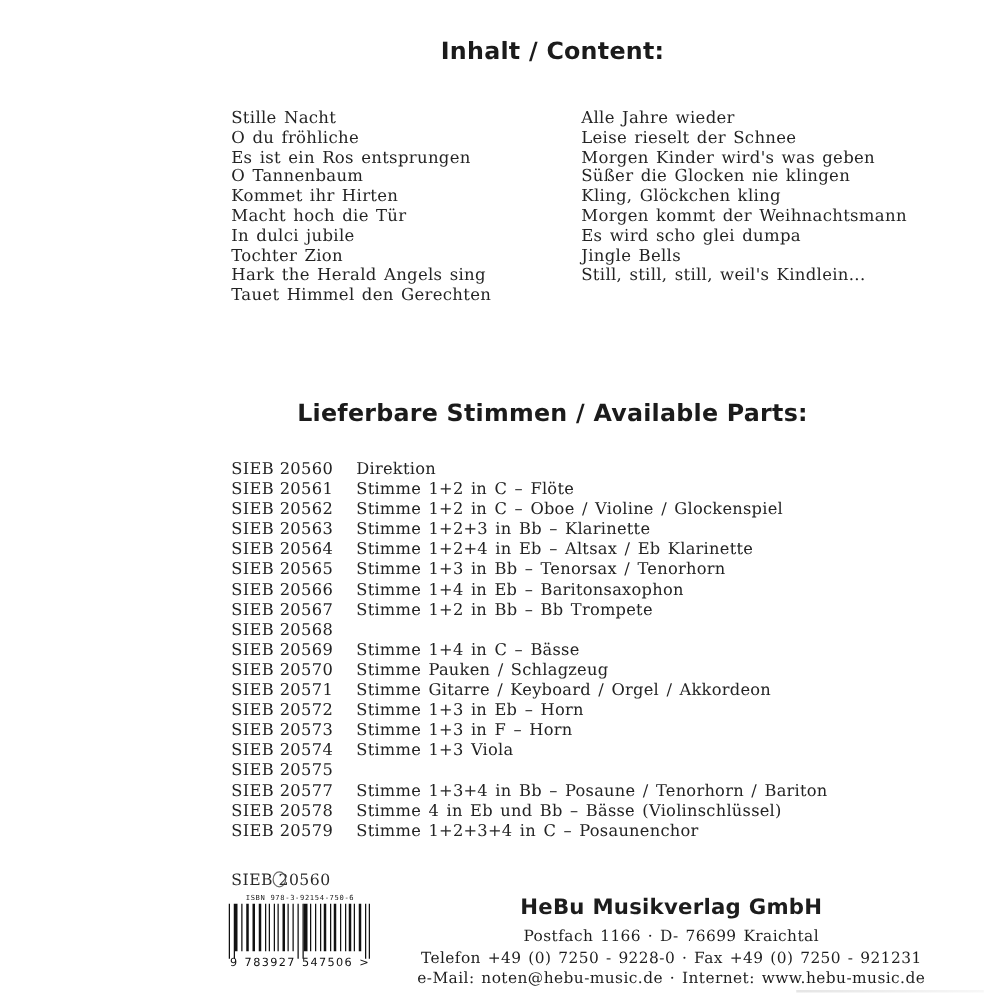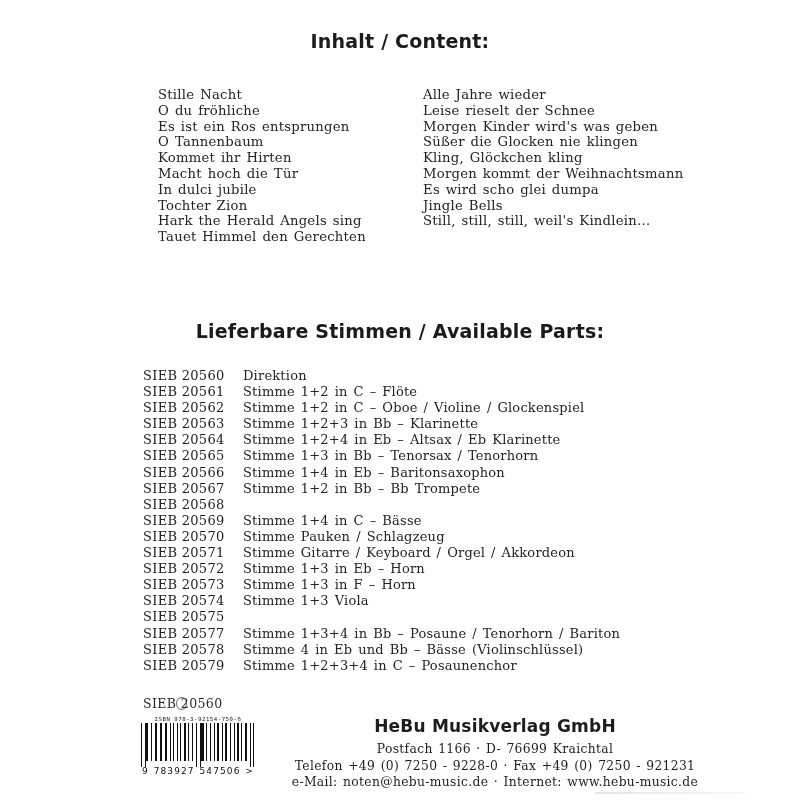--- a/index.html
+++ b/index.html
@@ -13,20 +13,21 @@
     font-family: "DejaVu Serif", "Liberation Serif", serif;
     color: #1a1a1a;
     position: relative;
     overflow: hidden;
     -webkit-font-smoothing: antialiased;
   }
 
   .page {
     position: absolute;
     inset: 0;
+    margin-left: 42px;
   }
 
   
   .heading {
     position: absolute;
     left: 0;
     width: 800px;
     text-align: center;
     font-family: "DejaVu Sans", "Liberation Sans", sans-serif;
     font-weight: bold;
@@ -45,21 +46,21 @@
   
   .songs {
     position: absolute;
     top: 87px;
     font-size: 13.2px;
     line-height: 15.8px;
     letter-spacing: 0.25px;
     word-spacing: 1.4px;
     color: #232323;
   }
-  #songs-left  { left: 158px; width: 275px; }
+  #songs-left  { left: 143px; width: 275px; }
   #songs-right { left: 423px; width: 330px; }
   .song-item { white-space: nowrap; }
 
   
   #parts-list {
     position: absolute;
     top: 368px;
     left: 143px;
     width: 620px;
     font-size: 13px;

